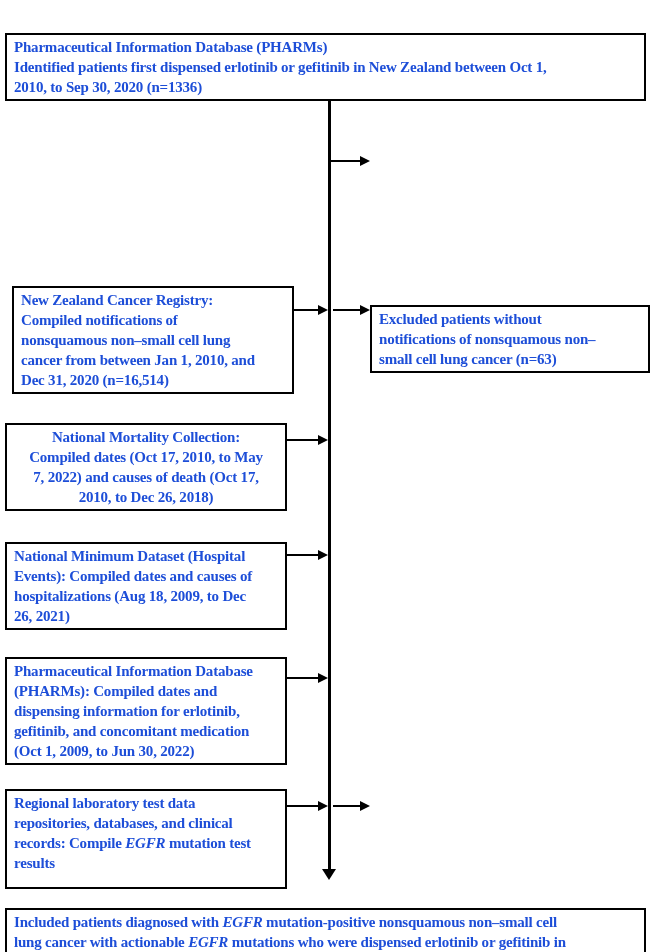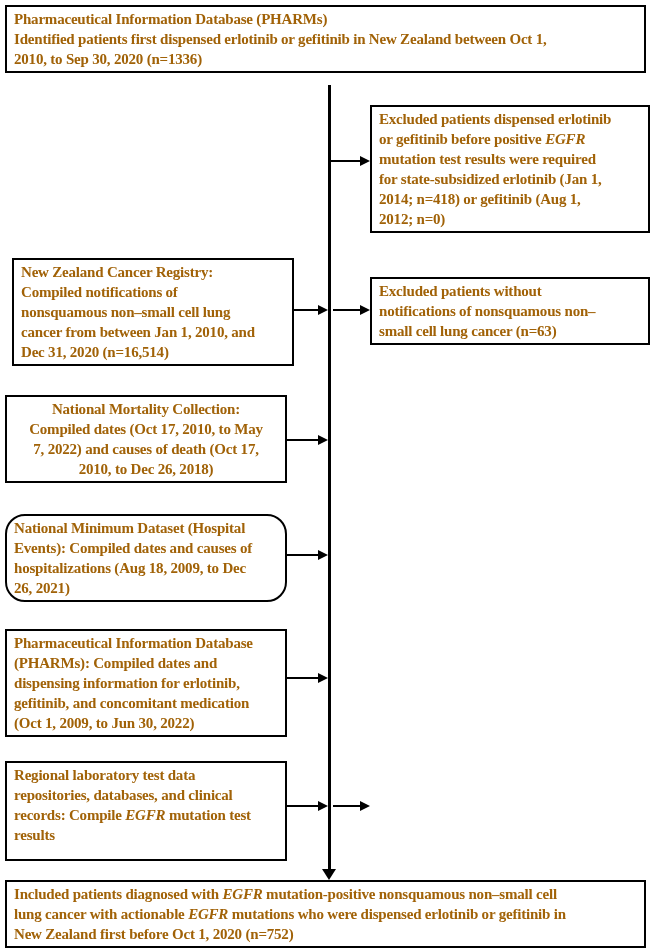--- a/index.html
+++ b/index.html
@@ -9,27 +9,28 @@
     height: 952px;
     background: #ffffff;
     font-family: "Liberation Serif", "DejaVu Serif", serif;
     overflow: hidden;
   }
   .box {
     position: absolute;
     box-sizing: border-box;
     border: 2px solid #000000;
     background: #ffffff;
-    color: #a16207;
+    color: #1d4ed8;
     font-size: 15px;
     font-weight: 600;
     line-height: 20px;
     letter-spacing: -0.2px;
     padding: 2px 7px;
     white-space: pre;
+    margin-top: 28px;
   }
   .hline {
     position: absolute;
     height: 2px;
     background: #000000;
   }
   .vline {
     position: absolute;
     width: 3px;
     background: #000000;
@@ -76,43 +77,37 @@
 
   <div class="hline" style="left:287px; top:805px; width:31px;"></div>
   <div class="head-r" style="left:318px; top:801px;"></div>
   <div class="hline" style="left:333px; top:805px; width:27px;"></div>
   <div class="head-r" style="left:360px; top:801px;"></div>
 
   <div class="box" style="left:5px; top:5px; width:641px; height:68px;">Pharmaceutical Information Database (PHARMs)
 Identified patients first dispensed erlotinib or gefitinib in New Zealand between Oct 1,
 2010, to Sep 30, 2020 (n=1336)</div>
 
-  <div class="box" style="left:370px; top:105px; width:280px; height:128px;">Excluded patients dispensed erlotinib
-or gefitinib before positive <i>EGFR</i>
-mutation test results were required
-for state-subsidized erlotinib (Jan 1,
-2014; n=418) or gefitinib (Aug 1,
-2012; n=0)</div>
 
   <div class="box" style="left:12px; top:258px; width:282px; height:108px;">New Zealand Cancer Registry:
 Compiled notifications of
 nonsquamous non–small cell lung
 cancer from between Jan 1, 2010, and
 Dec 31, 2020 (n=16,514)</div>
 
   <div class="box" style="left:370px; top:277px; width:280px; height:68px;">Excluded patients without
 notifications of nonsquamous non–
 small cell lung cancer (n=63)</div>
 
   <div class="box" style="left:5px; top:395px; width:282px; height:88px;text-align:center;">National Mortality Collection:
 Compiled dates (Oct 17, 2010, to May
 7, 2022) and causes of death (Oct 17,
 2010, to Dec 26, 2018)</div>
 
-  <div class="box" style="left:5px; top:514px; width:282px; height:88px;border-radius:20px;">National Minimum Dataset (Hospital
+  <div class="box" style="left:5px; top:514px; width:282px; height:88px;">National Minimum Dataset (Hospital
 Events): Compiled dates and causes of
 hospitalizations (Aug 18, 2009, to Dec
 26, 2021)</div>
 
   <div class="box" style="left:5px; top:629px; width:282px; height:108px;">Pharmaceutical Information Database
 (PHARMs): Compiled dates and
 dispensing information for erlotinib,
 gefitinib, and concomitant medication
 (Oct 1, 2009, to Jun 30, 2022)</div>
 

